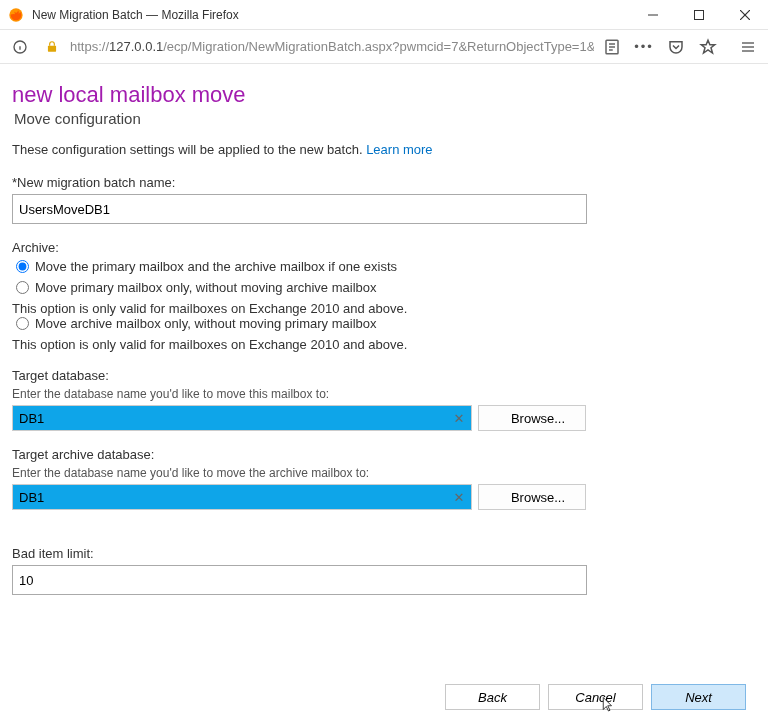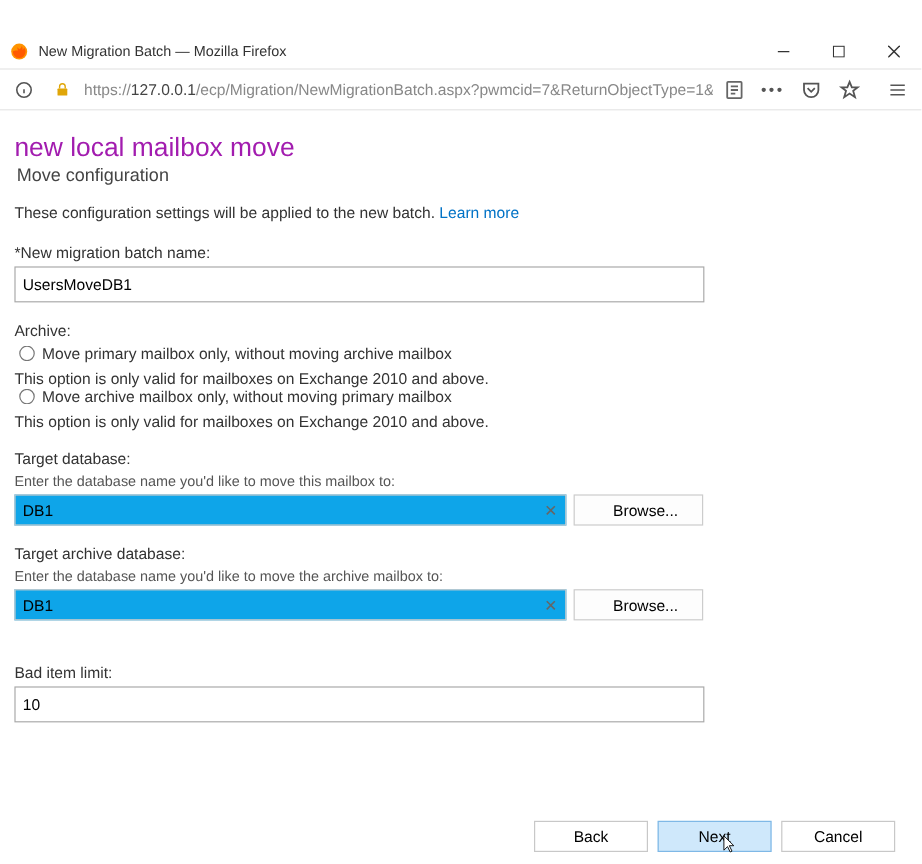--- a/index.html
+++ b/index.html
@@ -13,21 +13,20 @@
       overflow: hidden;
       display: flex;
       flex-direction: column;
     }
     .titlebar {
       height: 30px;
       display: flex;
       align-items: center;
       background: #fff;
       border-bottom: 1px solid #e5e5e5;
-      margin-top: 28px;
     }
     .titlebar .ff-icon {
       width: 20px; height: 20px;
       margin: 0 6px;
       display:flex; align-items:center; justify-content:center;
     }
     .titlebar .title {
       font-size: 12px;
       flex: 1;
     }
@@ -159,20 +158,21 @@
       display:flex;
       gap:8px;
     }
     .footer-btn {
       width: 95px;
       height: 26px;
       border:1px solid #c8c8c8;
       background:#fff;
       font-size:13px;
       cursor:pointer;
+      font-style:italic;
     }
     .footer-btn.primary {
       background:#cfe8fb;
       border-color:#7fb8e6;
     }
     .cursor {
       position:absolute;
       bottom: 2px;
       right: 152px;
       font-size: 16px;
@@ -267,20 +267,24 @@
 
   <div class="section">
     <div class="field-label">*New migration batch name:</div>
     <input class="text-input" type="text" value="UsersMoveDB1" style="">
   </div>
 
   <div class="section">
     <div class="field-label">Archive:</div>
     <div class="radio-group">
       <div class="radio-row">
+        <input type="radio" name="arch" checked="" style="">
+        <span class="radio-label">Move the primary mailbox and the archive mailbox if one exists</span>
+      </div>
+      <div class="radio-row">
         <input type="radio" name="arch" style="">
         <span class="radio-label">Move primary mailbox only, without moving archive mailbox</span>
       </div>
       <div class="radio-note">This option is only valid for mailboxes on Exchange 2010 and above.</div>
       <div class="radio-row">
         <input type="radio" name="arch" style="">
         <span class="radio-label">Move archive mailbox only, without moving primary mailbox</span>
       </div>
       <div class="radio-note">This option is only valid for mailboxes on Exchange 2010 and above.</div>
     </div>
@@ -313,20 +317,20 @@
   <div style="height:20px"></div>
 
   <div class="section">
     <div class="field-label">Bad item limit:</div>
     <input class="text-input" type="text" value="10" style="">
   </div>
 </div>
 
 <div class="footer-buttons">
   <button class="footer-btn">Back</button>
+  <button class="footer-btn">Cancel</button>
   <button class="footer-btn primary">Next</button>
-  <button class="footer-btn">Cancel</button>
 </div>
 <span class="cursor">
   <svg width="18" height="18" viewBox="0 0 24 24" fill="#fff" stroke="#000" stroke-width="1">
       <path d="M7 2 L7 18 L11 14 L14 20 L16 19 L13 13 L18 13 Z"></path>
     </svg>
 </span>
 
 </body></html>

